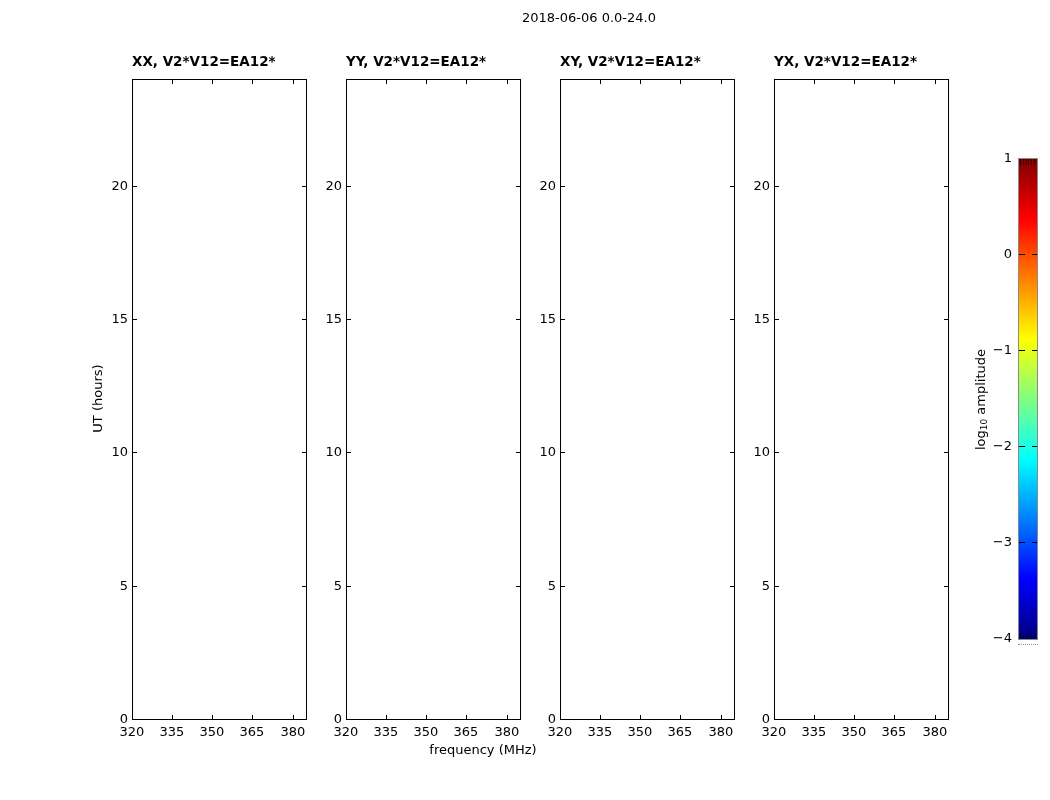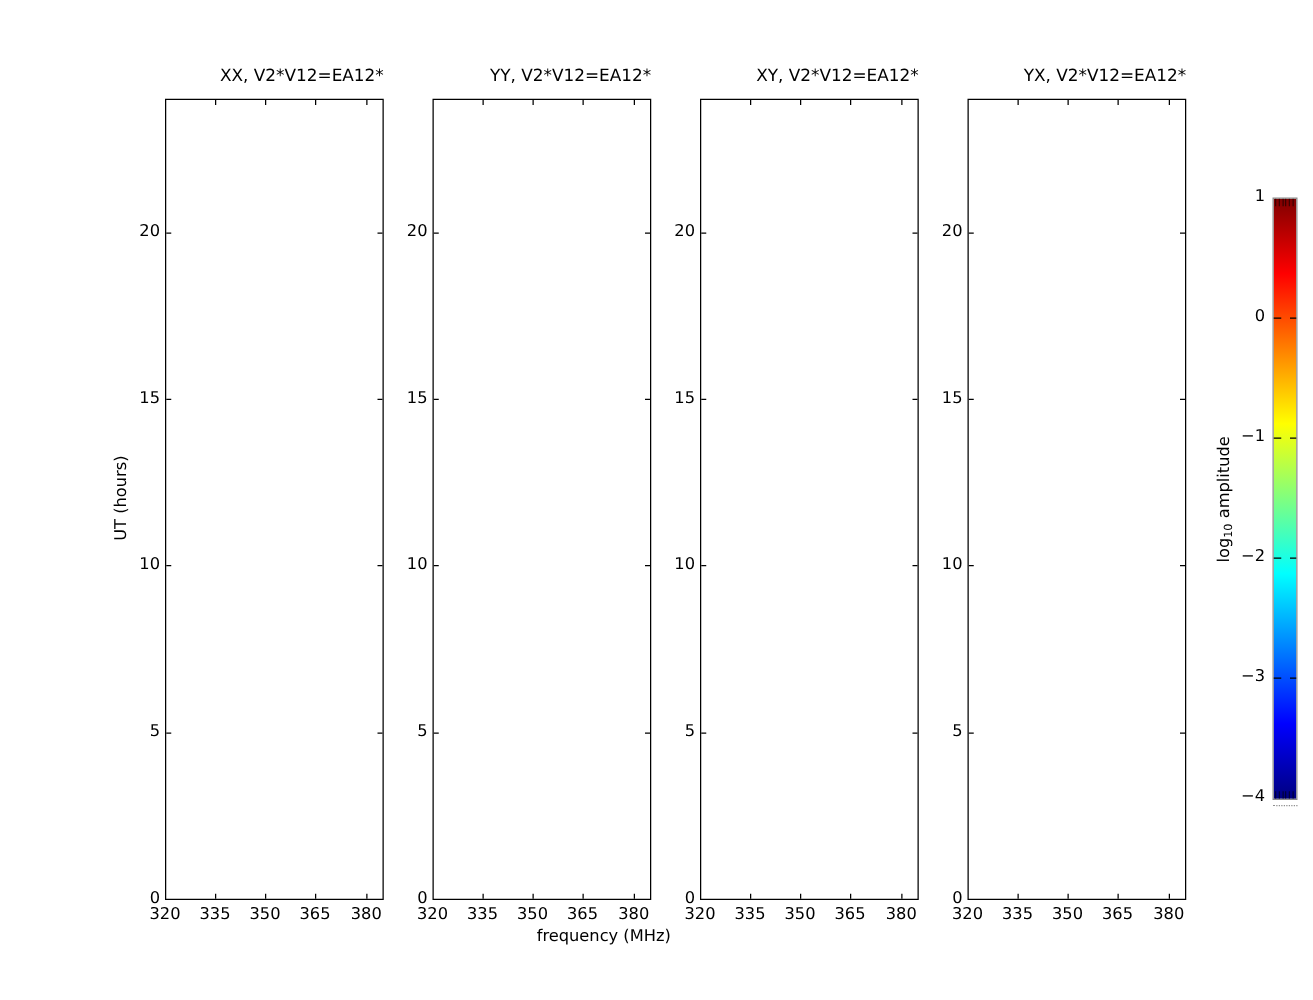--- a/index.html
+++ b/index.html
@@ -12,21 +12,21 @@
     overflow:hidden;
   }
   .txt{position:absolute;white-space:nowrap;}
   #figure-title{left:439px;top:10px;width:300px;text-align:center;font-size:13px;}
   .panel{
     position:absolute;top:79px;width:175px;height:641px;
     border:1px solid #000;background:#fff;box-sizing:border-box;
   }
   .panel-title{
     position:absolute;top:53px;width:175px;height:17px;
-    text-align:right;font-size:13.5px;line-height:17px;
+    text-align:left;font-size:13.5px;line-height:17px;font-weight:bold;
   }
   .tick{position:absolute;background:#000;}
   .xtick-label{position:absolute;width:40px;top:725px;text-align:center;font-size:13px;line-height:14px;}
   .ytick-label{position:absolute;width:40px;text-align:right;font-size:13px;line-height:15px;height:15px;}
   #x-axis-label{left:383px;top:742px;width:200px;text-align:center;font-size:13px;}
   #y-axis-label{
     left:-3px;top:391px;width:200px;text-align:center;font-size:13px;
     transform:rotate(-90deg);
   }
   #colorbar{
@@ -40,20 +40,21 @@
   #colorbar-axis-label{
     left:900px;top:392px;width:160px;text-align:center;font-size:13px;
     transform:rotate(-90deg);
   }
   .sub{font-size:9px;position:relative;bottom:-2px;}
 </style>
 </head>
 <body>
 
 <div id="figure">
+  <div id="figure-title" class="txt">2018-06-06 0.0-24.0</div>
 
   <div id="panels">
       <div class="panel" style="left: 132px;">
         <div class="tick" style="left: 39px; bottom: 0px; width: 1px; height: 4px;"></div>
         <div class="tick" style="left: 39px; top: 0px; width: 1px; height: 4px;"></div>
         <div class="tick" style="left: 79px; bottom: 0px; width: 1px; height: 4px;"></div>
         <div class="tick" style="left: 79px; top: 0px; width: 1px; height: 4px;"></div>
         <div class="tick" style="left: 119px; bottom: 0px; width: 1px; height: 4px;"></div>
         <div class="tick" style="left: 119px; top: 0px; width: 1px; height: 4px;"></div>
         <div class="tick" style="left: 160px; bottom: 0px; width: 1px; height: 4px;"></div>

